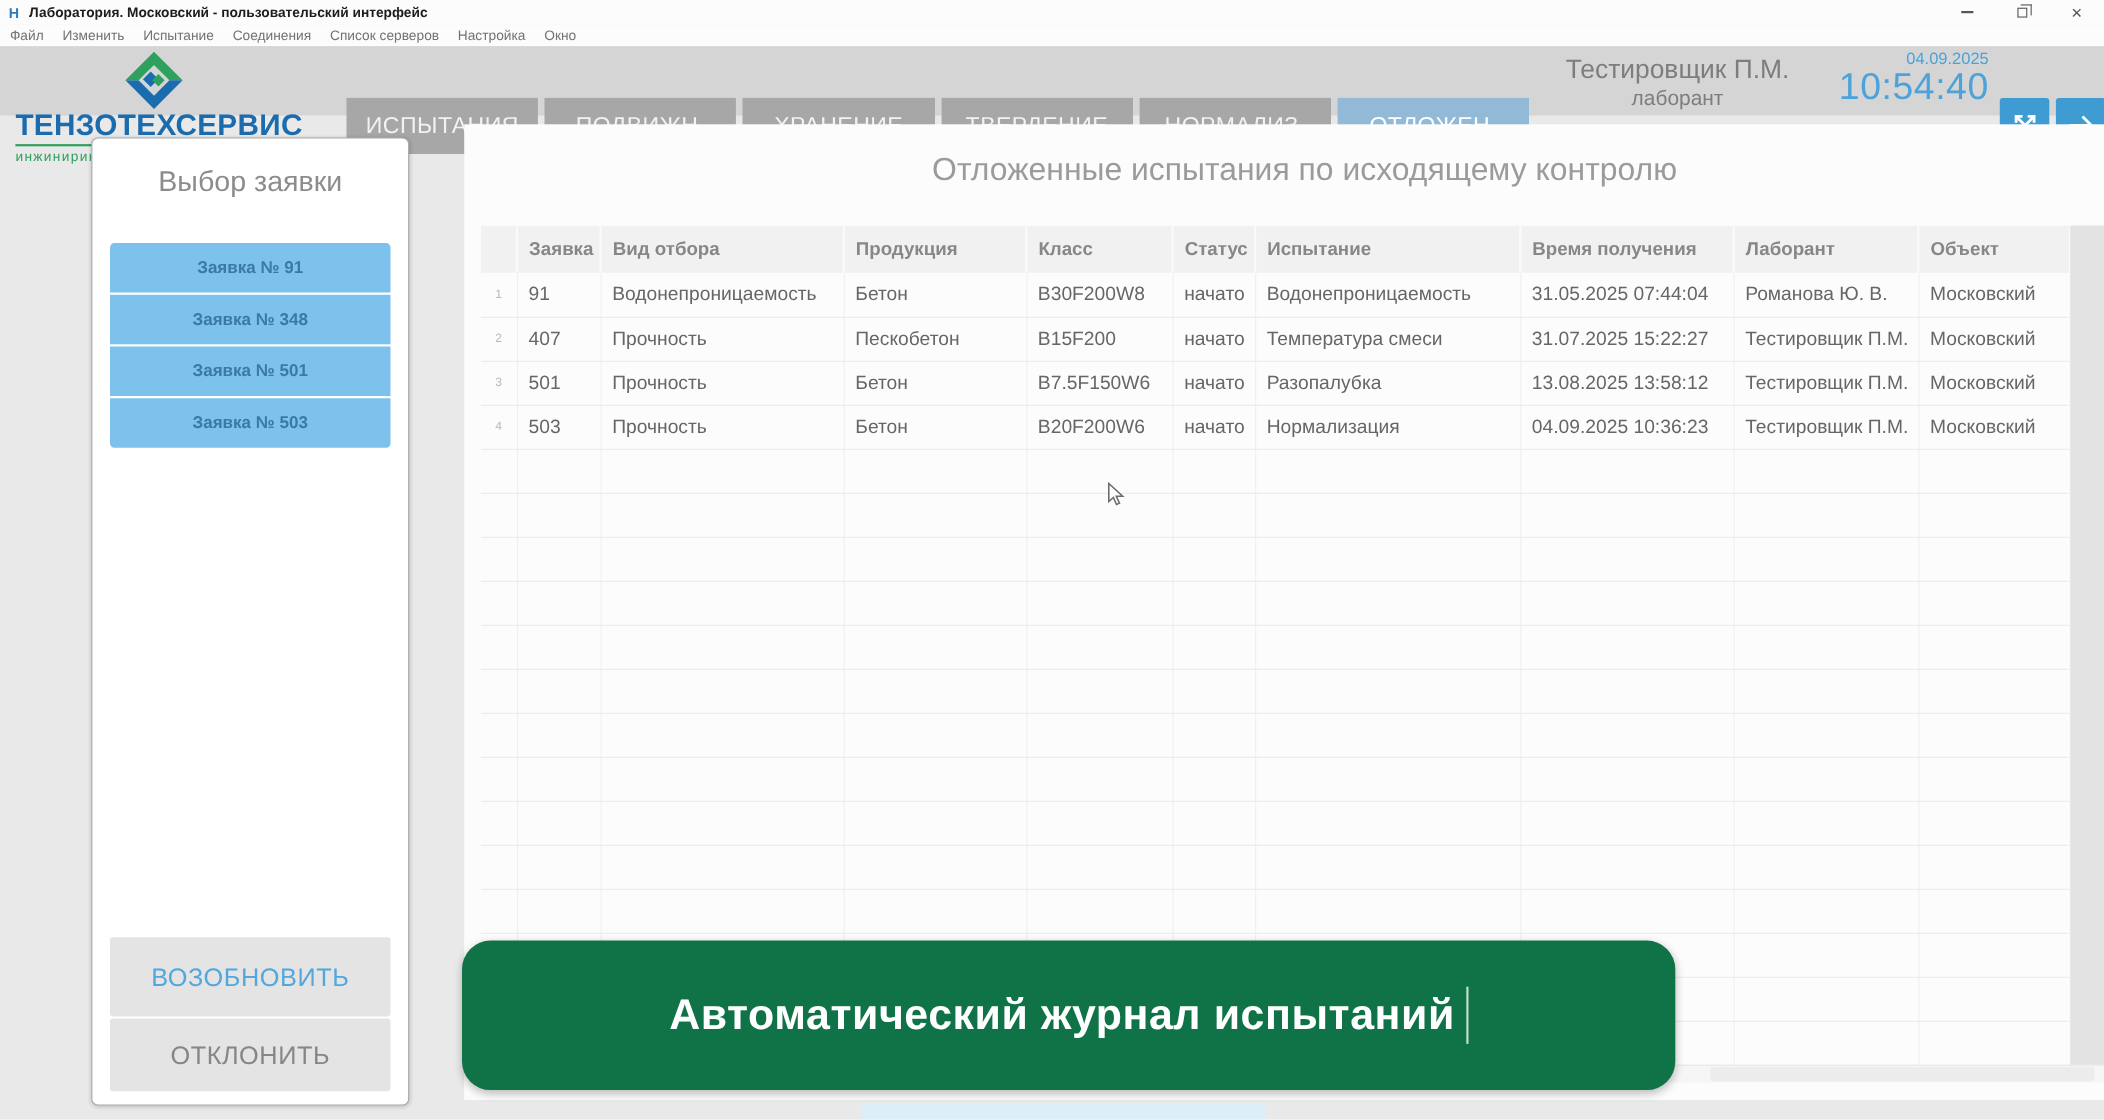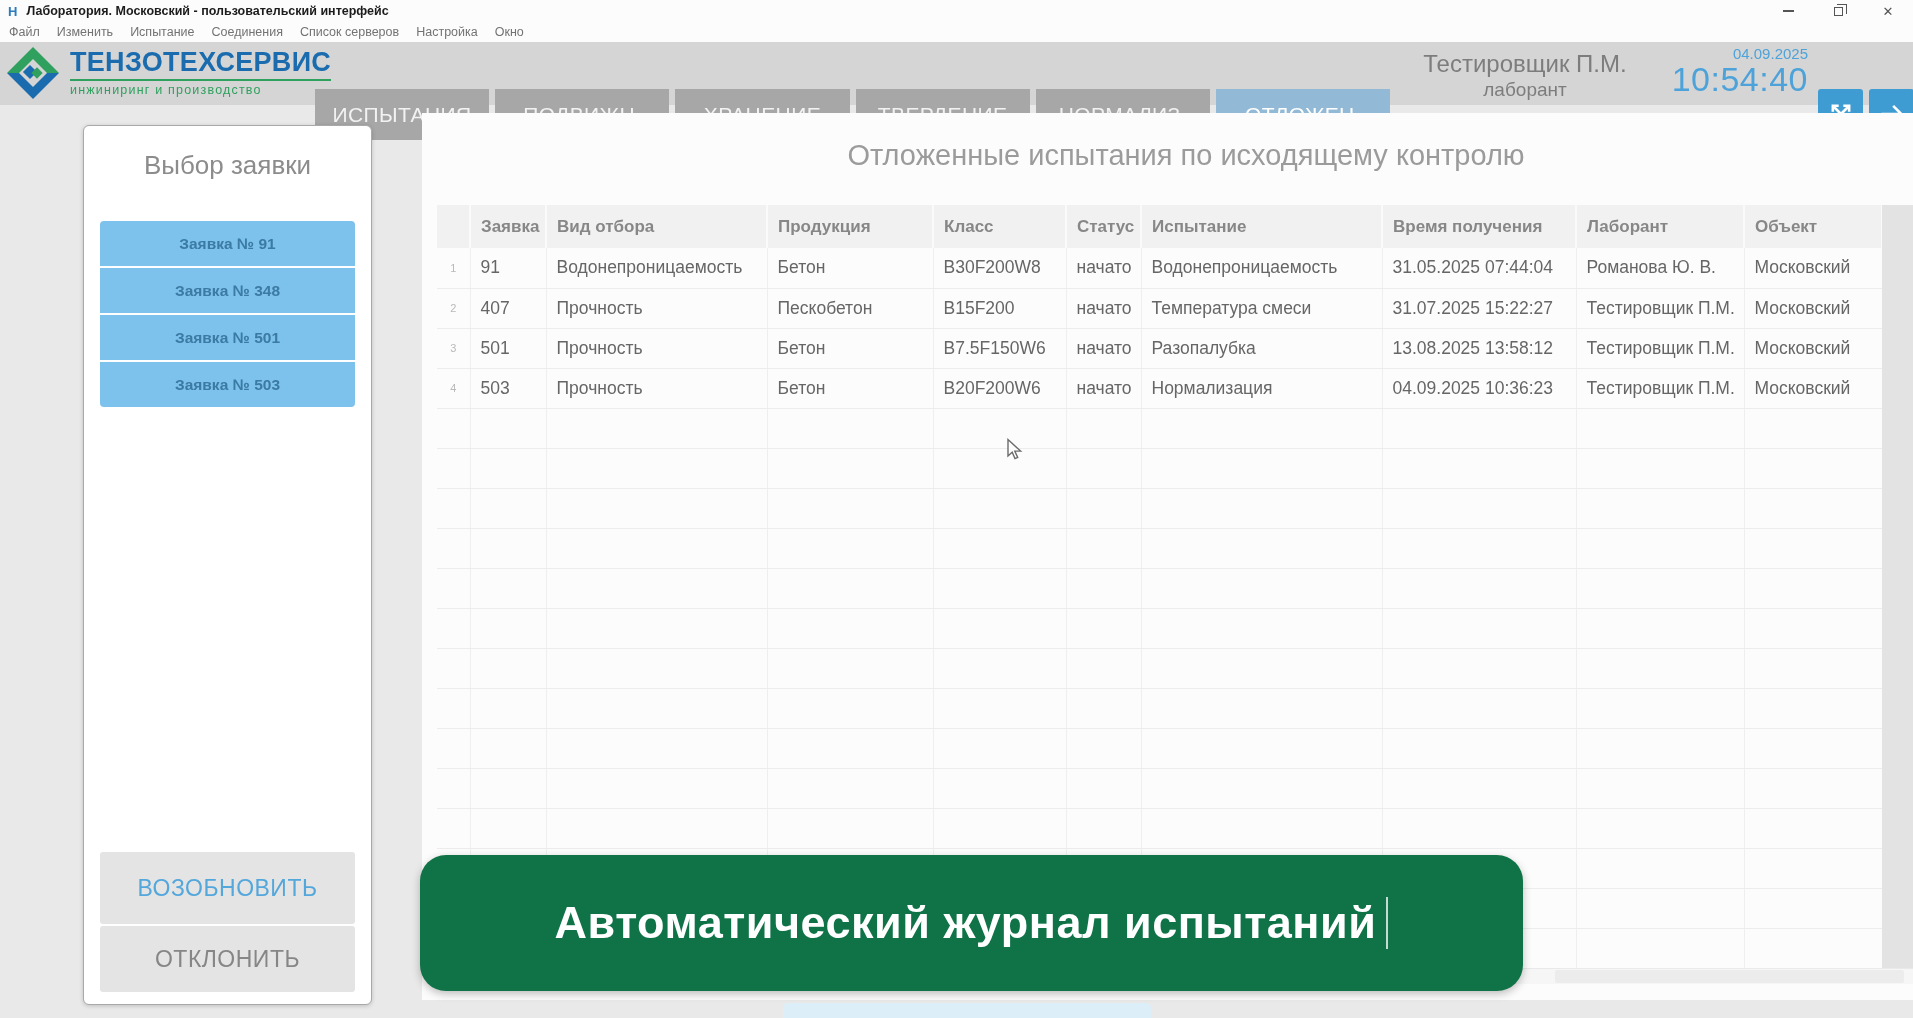--- a/index.html
+++ b/index.html
@@ -26,21 +26,21 @@
   .icon-min{width:11px;height:2px;background:#555;}
   .icon-restore{width:9px;height:9px;border:1.3px solid #555;position:relative;background:#fcfcfc;}
   .icon-restore::before{content:'';position:absolute;top:-4px;left:2.5px;width:9px;height:9px;border:1.3px solid #555;border-bottom:none;border-left:none;}
 
   
   .menubar{position:absolute;left:0;top:22px;width:1913px;height:20px;background:#fcfcfc;display:flex;align-items:center;gap:17px;padding-left:9px;}
   .menu-item{font-size:12.5px;color:#737373;}
 
   
   .headerband{position:absolute;left:0;top:42px;width:1913px;height:63px;background:var(--band-bg);}
-  .logo{position:absolute;left:5px;top:3px;display:flex;align-items:center;}
+  .logo{position:absolute;left:5px;top:3px;display:flex;align-items:center;flex-direction:column;}
   .logo-text{margin-left:9px;}
   .logo-name{font-size:27px;font-weight:800;color:#1a6cae;letter-spacing:.3px;line-height:1;}
   .logo-sub{font-size:12.5px;color:#2fa05e;border-top:2px solid #2fa05e;margin-top:3px;padding-top:2px;letter-spacing:1.2px;}
   .tabs{position:absolute;left:315px;top:47px;width:1075px;height:51px;display:flex;gap:6px;}
   .tab{flex:1;background:var(--tab-gray);color:#f2f2f2;font-size:21px;display:flex;align-items:center;justify-content:center;position:relative;letter-spacing:.4px;}
   .tab.active{background:var(--tab-active);color:#fff;}
   .tab-badge{position:absolute;right:0;bottom:-6px;min-width:29px;height:27px;background:rgba(246,248,249,.85);border-radius:3px;display:flex;align-items:center;justify-content:center;color:var(--badge-red);font-size:20px;font-weight:700;}
   .userblock{position:absolute;left:1395px;top:7px;width:260px;text-align:center;color:#7d7d7d;line-height:1.22;}
   .user-name{font-size:24px;}
   .user-role{font-size:19px;}
@@ -72,21 +72,21 @@
   tbody td{height:40px;border-bottom:1px solid #ececec;border-right:1px solid #efefef;font-size:17.5px;color:#666;padding-left:10px;white-space:nowrap;overflow:hidden;}
   tbody td.numcell{font-size:11px;color:#b9b9b9;text-align:center;padding:0;}
   .right-gutter{position:absolute;left:1460px;top:92px;width:68px;height:777px;background:#e3e3e3;}
   .hscroll{position:absolute;left:10px;bottom:16px;width:1518px;height:16px;background:#f6f6f6;border-top:1px solid #e9e9e9;}
   .hscroll .thumb{position:absolute;left:74%;width:23%;top:1px;height:13px;background:#ececec;border-radius:2px;}
   .scroll-arr{position:absolute;top:1px;font-size:11px;color:#8a8a8a;line-height:14px;}
   .scroll-arr.left{left:3px;}
   .scroll-arr.right{right:3px;}
 
   
-  .banner{position:absolute;left:420px;top:855px;width:1103px;height:136px;background:var(--banner-green);border-radius:26px;display:flex;align-items:center;justify-content:center;color:#fff;font-size:45px;font-weight:600;letter-spacing:.5px;box-shadow:0 3px 8px rgba(0,0,0,.25);}
+  .banner{position:absolute;left:420px;top:855px;width:1103px;height:136px;background:var(--banner-green);border-radius:26px;display:flex;align-items:center;justify-content:center;color:#fff;font-size:39px;font-weight:600;letter-spacing:.5px;box-shadow:0 3px 8px rgba(0,0,0,.25);}
   .banner .caret{display:inline-block;width:2px;height:52px;background:rgba(255,255,255,.75);margin-left:10px;}
   .cyanbox{position:absolute;left:783px;top:1003px;width:368px;height:15px;background:#dceef7;border-radius:5px 5px 0 0;}
 
   .cursor{position:absolute;left:1003px;top:437px;width:24px;height:24px;pointer-events:none;}
 </style>
 </head>
 <body>
 
 <div class="screen">
 

